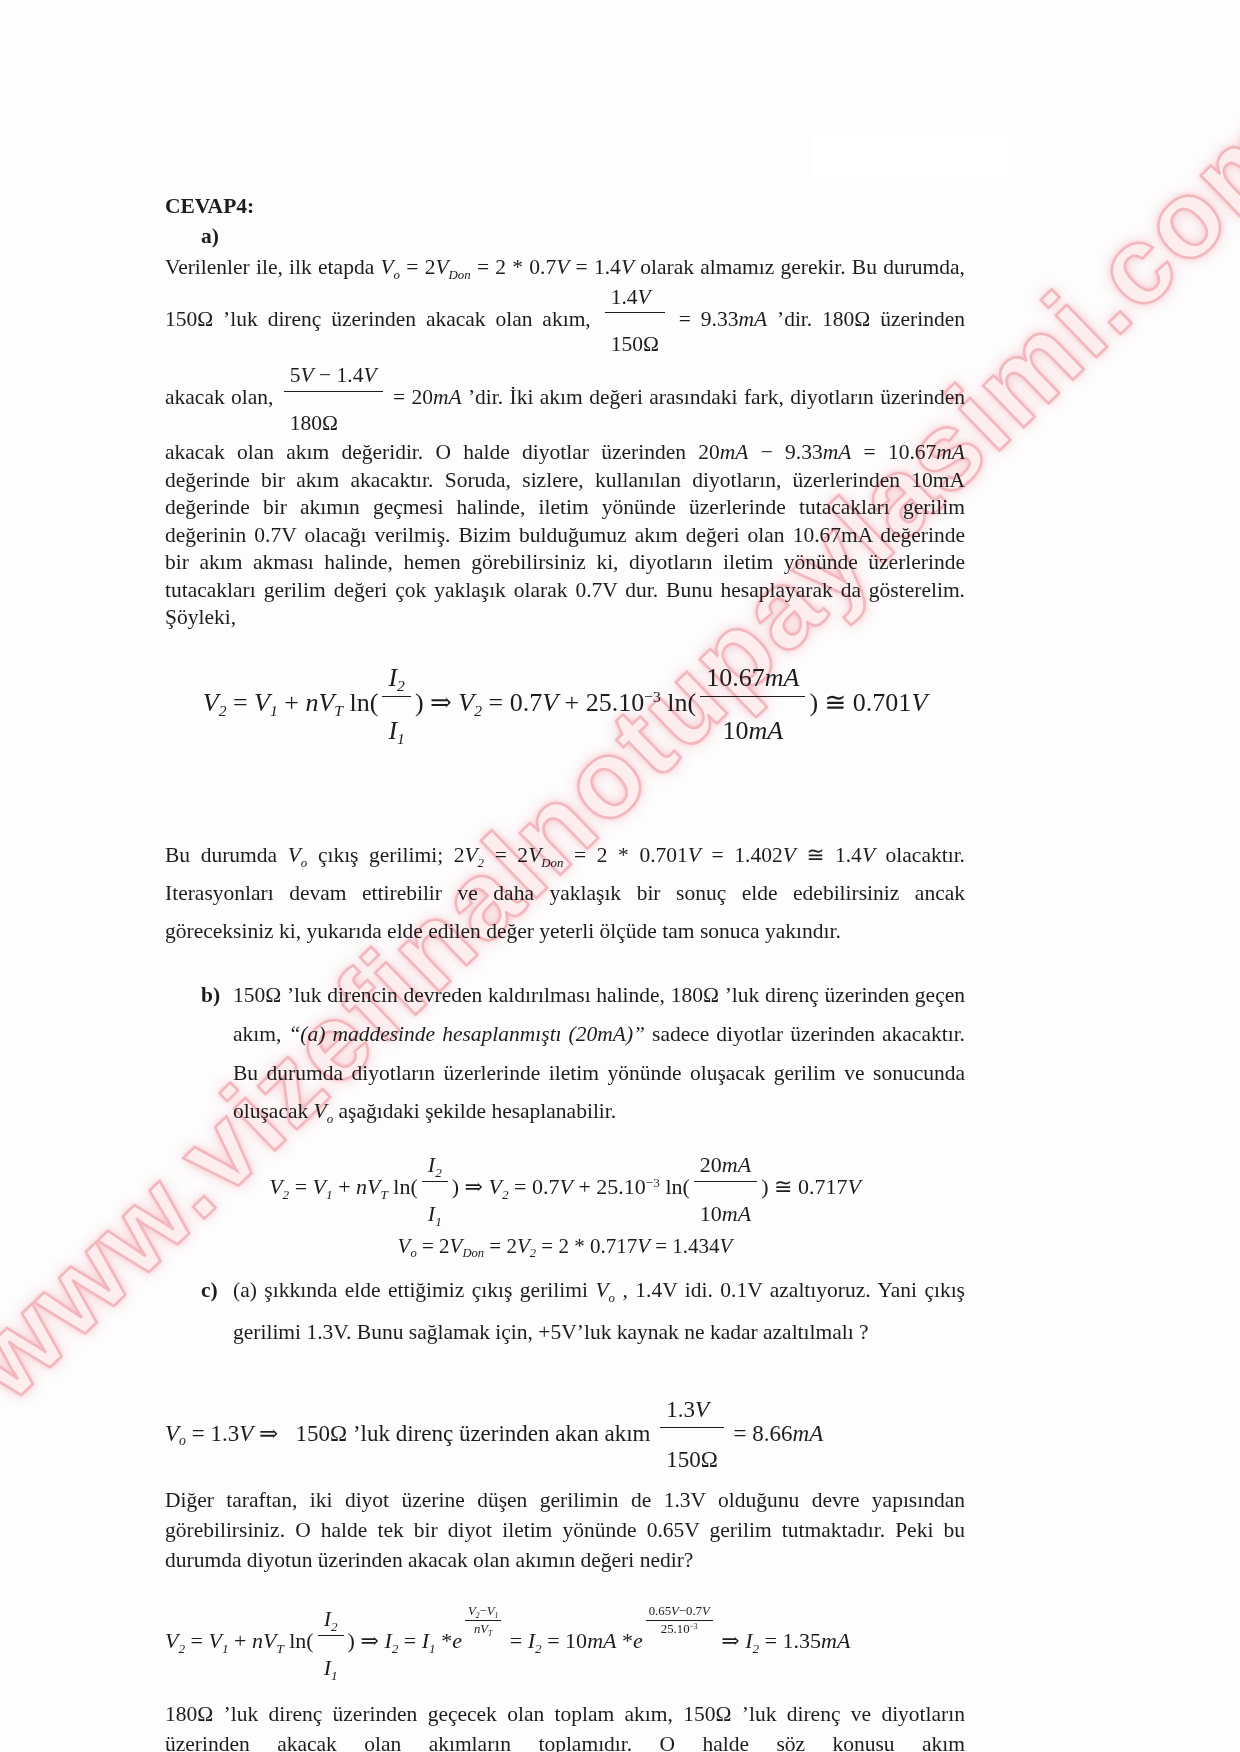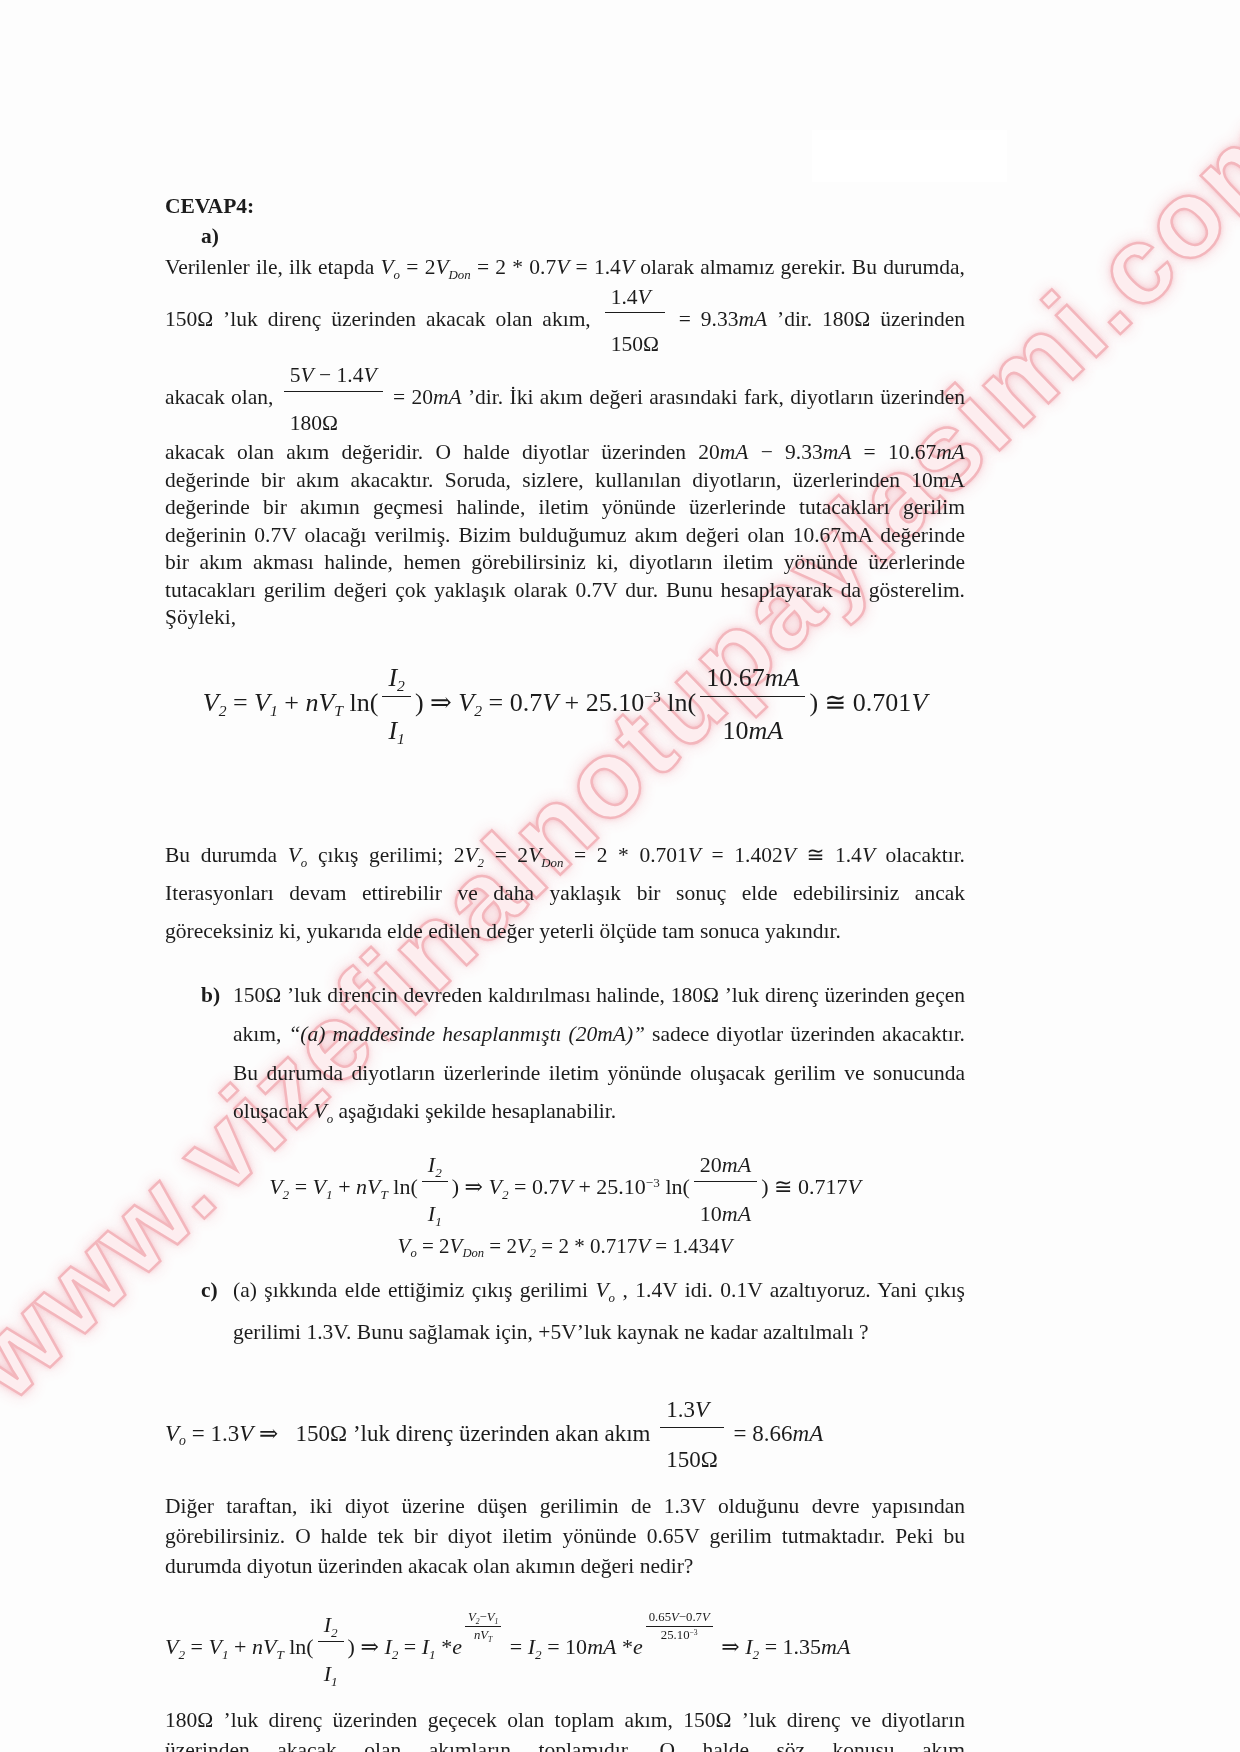--- a/index.html
+++ b/index.html
@@ -27,21 +27,21 @@
   [data-name="answer-heading"]{font-weight:bold;}
   [data-name="part-a-label"]{font-weight:bold;margin:5px 0 2px 36px;}
   [data-name="paragraph-a"]{margin-top:5px;text-align:justify;line-height:1.28;}
   [data-name="formula-a"]{margin-top:28px;text-align:center;line-height:1.15;font-size:26px;}
   [data-name="paragraph-a2"]{margin-top:86px;text-align:justify;line-height:1.78;}
   [data-name="item-b"]{margin-top:26px;display:flex;margin-left:36px;line-height:1.8;}
   [data-name="formula-b1"]{margin-top:18px;text-align:center;line-height:1.15;font-size:22px;}
   [data-name="formula-b2"]{margin-top:4px;text-align:center;line-height:1.3;font-size:21px;}
   [data-name="item-c"]{margin-top:10px;display:flex;margin-left:36px;line-height:1.95;}
   [data-name="line-c"]{margin-top:40px;line-height:1.2;font-size:23px;}
-  [data-name="paragraph-c2"]{margin-top:14px;text-align:justify;line-height:1.4;}
+  [data-name="paragraph-c2"]{margin-top:8px;text-align:justify;line-height:1.4;}
   [data-name="formula-c"]{margin-top:8px;line-height:1.2;font-size:22px;padding-top:20px;}
   [data-name="paragraph-d"]{margin-top:16px;text-align:justify;line-height:1.4;}
 
   .item-label{flex:0 0 32px;font-weight:bold;}
   .item-body{flex:1;text-align:justify;}
 
   i.mv{font-style:italic;}
   sub.msub{font-size:0.6em;font-style:italic;line-height:0;vertical-align:-0.35em;}
   sup.msup{font-size:0.6em;line-height:0;vertical-align:0.55em;}
   .uq{font-style:italic;}

